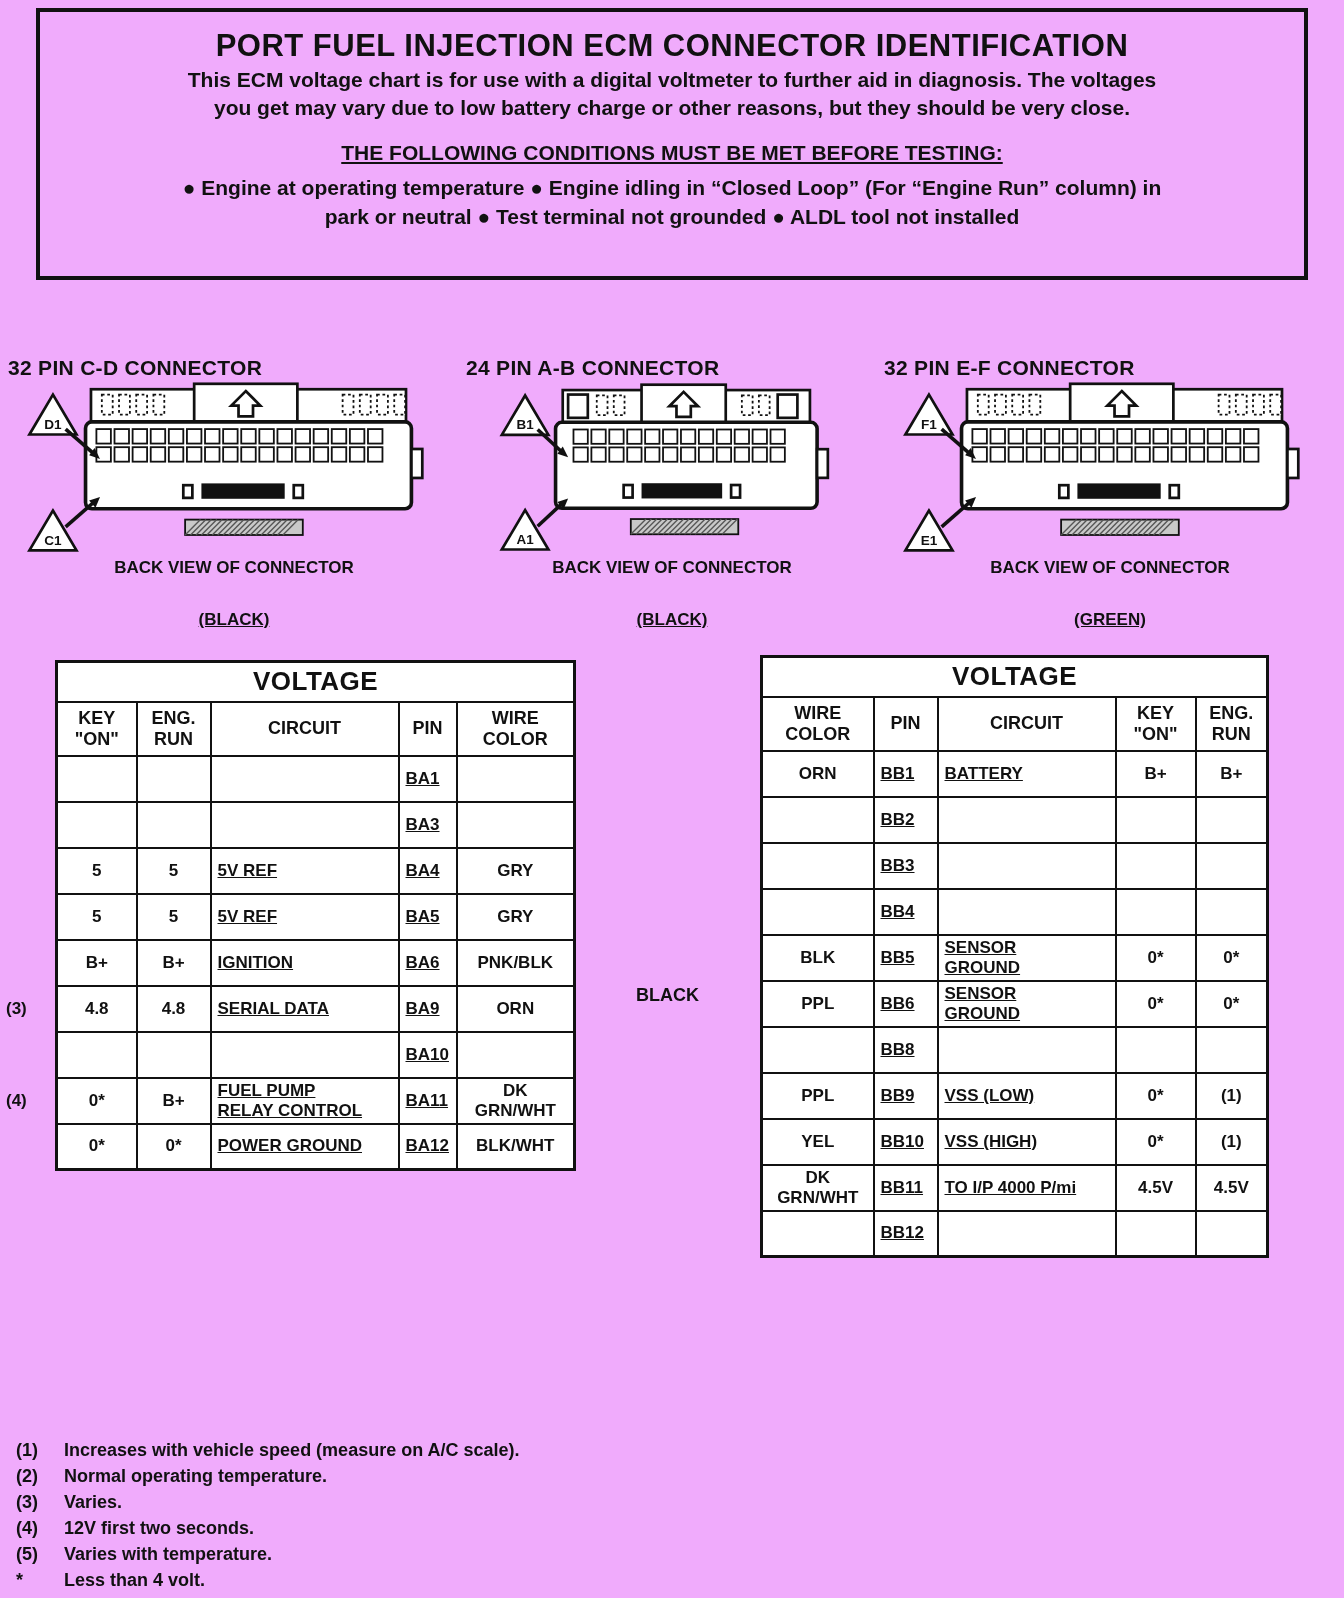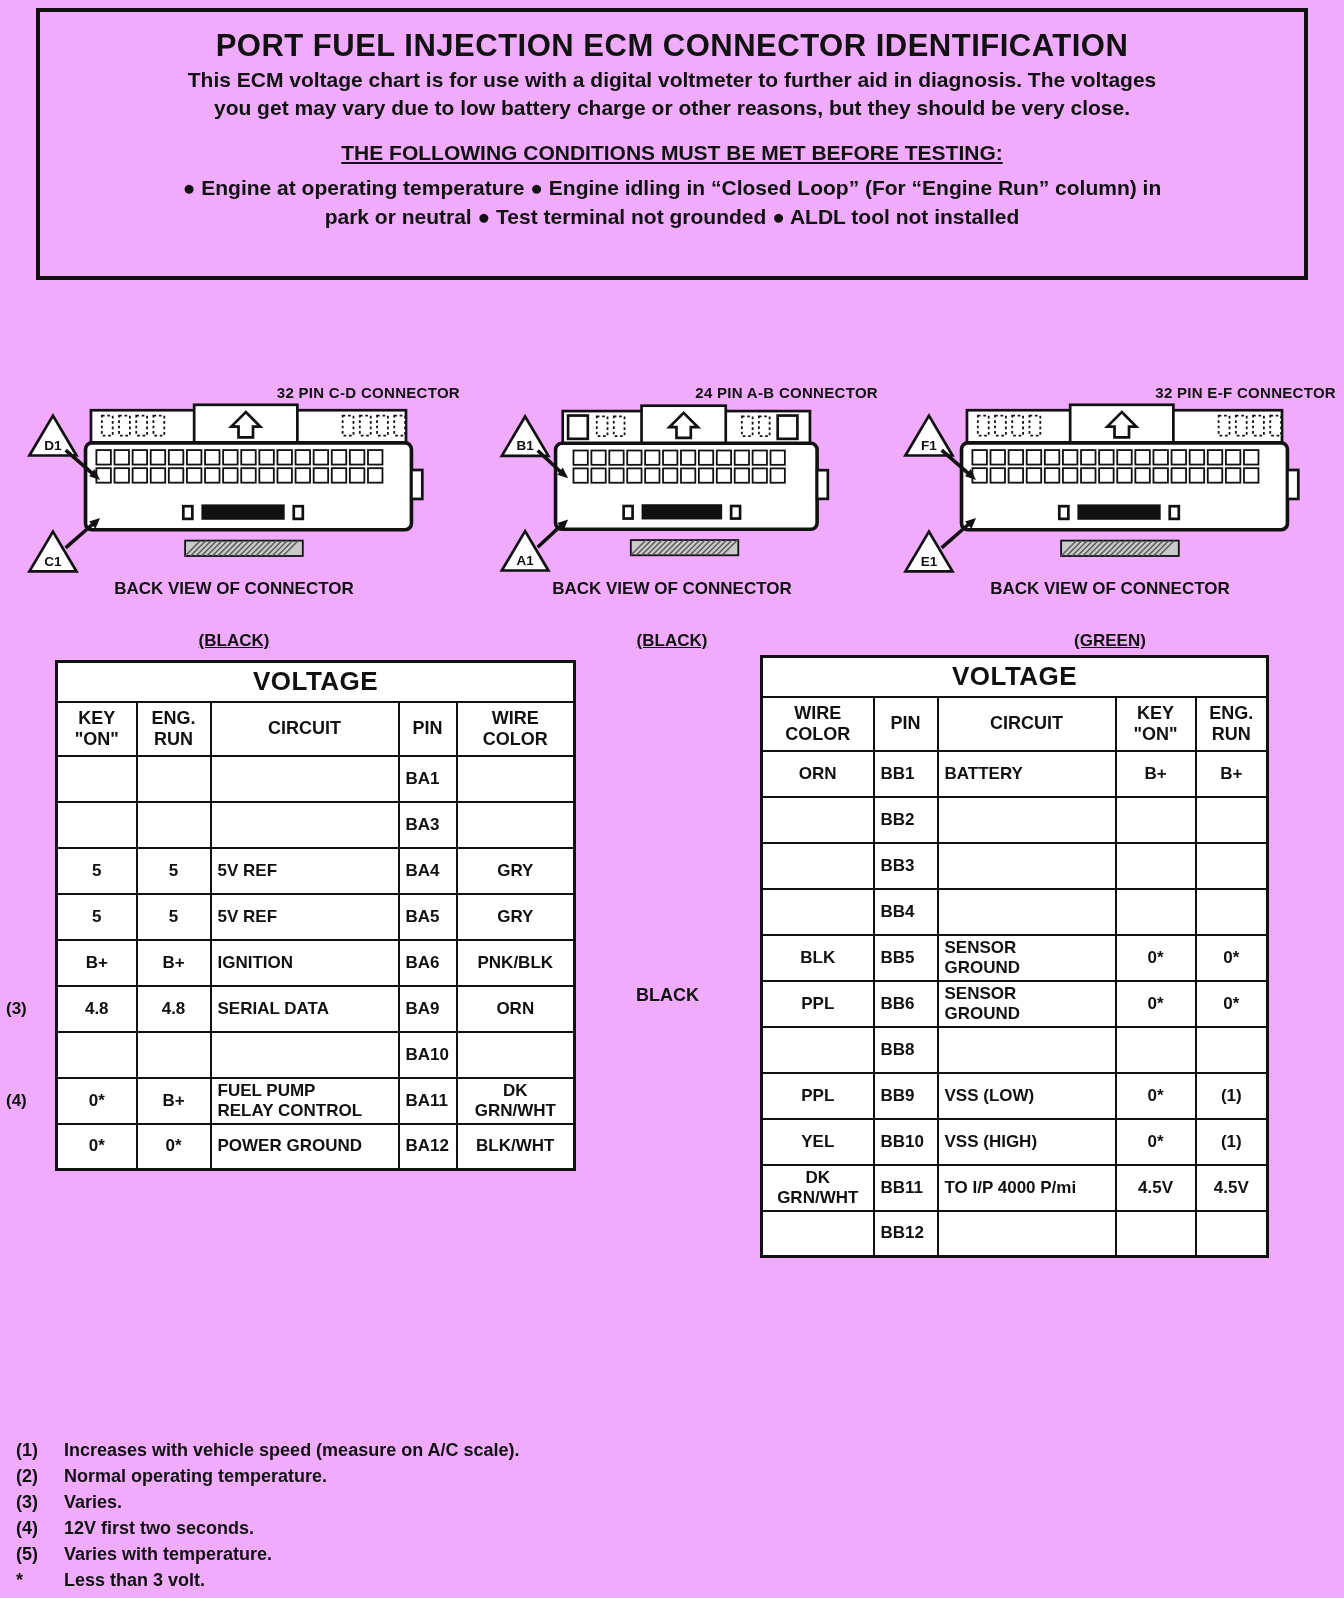--- a/index.html
+++ b/index.html
@@ -18,21 +18,21 @@
   .intro { font-size:21px; margin-top:2px; line-height:1.35; white-space:pre-line; }
   .conditions { font-size:21px; text-decoration:underline; margin-top:18px; }
   .bullets { font-size:21px; margin-top:8px; line-height:1.4; white-space:pre-line; }
   
   .connectors-row {
     position:absolute; top:356px; left:8px; width:1328px;
     display:flex; justify-content:space-between;
   }
   .connector { width:452px; }
   .connector.mid { width:412px; }
-  .conn-title { text-align:right; font-size:15px; letter-spacing:.3px;margin-top:28px; }
+  .conn-title { text-align:left; font-size:21px; letter-spacing:.3px; }
   .conn-svg { width:100%; height:172px; display:block; margin-top:2px; }
   .ln  { fill:#fff; stroke:#111; stroke-width:3; }
   .ln2 { fill:#fff; stroke:#111; stroke-width:4; }
   .pin { fill:#fff; stroke:#111; stroke-width:2; }
   .arrow { stroke:#111; stroke-width:4; }
   .tri-label { font:700 15px "Liberation Sans", sans-serif; fill:#111; text-anchor:middle; }
   .back-view { text-align:center; font-size:17px; margin-top:4px; }
   .color-label { text-align:center; font-size:17px; margin-top:32px;text-decoration:underline; }
   
   .vtable {
@@ -43,21 +43,21 @@
   .vtable.right-pos { left:760px; top:655px; width:506px; }
   .vtable th, .vtable td {
     border:2px solid #111; font-size:17px; padding:2px 4px; height:46px;
     text-align:center; vertical-align:middle; white-space:pre-line; font-weight:700;
     position:relative; line-height:1.15;
   }
   .vtable th { font-size:18px; height:54px; }
   .vtable .caption { font-size:26px; height:40px; letter-spacing:.5px; }
   .cap-left  { text-align:left;  padding-left:10px; }
   .cap-right { text-align:right; padding-right:10px; }
-  .vtable td.al { text-align:left; padding-left:6px; }
+  .vtable td.al { text-align:left; padding-left:6px;text-decoration:underline; }
   .row-note {
     position:absolute; left:-52px; top:50%; transform:translateY(-50%);
     font-size:17px; font-weight:700;
   }
   .between-label { position:absolute; left:636px; top:985px; font-size:18px; }
   
   .footnotes { position:absolute; left:16px; top:1440px; font-size:18px; }
   .fn-row { display:flex; margin-bottom:5px; }
   .fn-mark { width:48px; flex:0 0 48px; }
   .fn-text { }
@@ -561,17 +561,17 @@
       <div class="fn-row">
         <span class="fn-mark">(4)</span>
         <span class="fn-text">12V first two seconds.</span>
       </div>
       <div class="fn-row">
         <span class="fn-mark">(5)</span>
         <span class="fn-text">Varies with temperature.</span>
       </div>
       <div class="fn-row">
         <span class="fn-mark">*</span>
-        <span class="fn-text">Less than 3 volt.</span>
+        <span class="fn-text">Less than 4 volt.</span>
       </div>
     </div>
 
 </div>
 
 </body></html>

